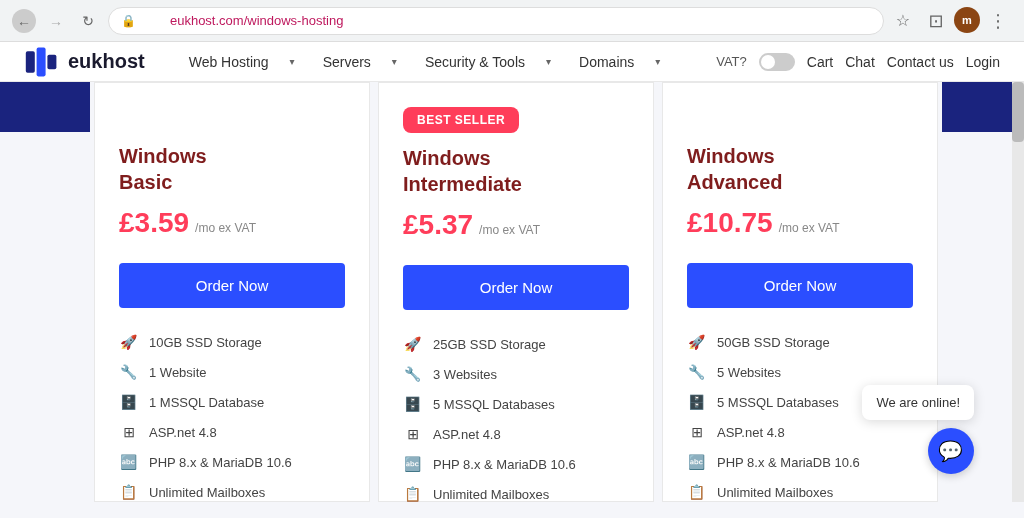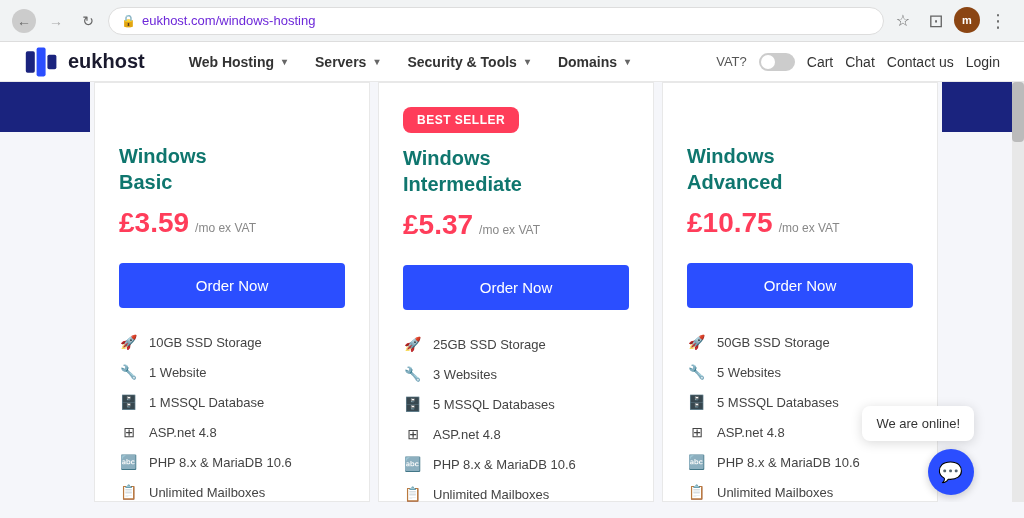--- a/index.html
+++ b/index.html
@@ -25,21 +25,21 @@
       border: 1px solid #ddd;
       border-radius: 14px;
       display: flex;
       align-items: center;
       padding: 0 12px;
       font-size: 13px;
       color: #444;
       gap: 6px;
     }
     .address-bar-icon { color: #555; font-size: 12px; }
-    .address-text { color: #6d28d9; }
+    .address-text { color: #be185d; margin-left: 28px; }
     .star-btn { background: none; border: none; cursor: pointer; color: #666; font-size: 16px; margin-left: 4px; }
     .menu-btns { display: flex; gap: 4px; margin-left: 4px; }
     .menu-btn { background: none; border: none; cursor: pointer; color: #666; font-size: 18px; width: 28px; height: 28px; display: flex; align-items: center; justify-content: center; border-radius: 50%; }
     .avatar-btn { width: 26px; height: 26px; border-radius: 50%; background: #8b4513; border: none; cursor: pointer; color: white; font-size: 11px; font-weight: bold; }
 
     
     .navbar {
       background: #fff;
       height: 40px;
       display: flex;
@@ -62,26 +62,26 @@
     .logo-text { font-size: 20px; font-weight: 700; color: #1a1a2e; }
     .nav-menu {
       display: flex;
       align-items: center;
       gap: 4px;
       flex: 1;
     }
     .nav-item {
       display: flex;
       align-items: center;
-      gap: 8px;
+      gap: 21px;
       padding: 8px 12px;
       cursor: pointer;
       font-size: 14px;
       color: #333;
-      font-weight: 700;
+      font-weight: 400;
       border-radius: 4px;
       justify-content: center;
     }
     .nav-chevron { font-size: 10px; color: #666; }
     .nav-right {
       display: flex;
       align-items: center;
       gap: 12px;
       font-size: 14px;
     }
@@ -200,21 +200,21 @@
       display: inline-block;
       margin-bottom: 12px;
       letter-spacing: 0.5px;
     }
 
     .card-spacer { height: 36px; }
 
     .plan-name {
       font-size: 20px;
       font-weight: 700;
-      color: #0f766e;
+      color: #7f1d1d;
       line-height: 1.3;
       margin-bottom: 12px;
     }
 
     .price-row {
       display: flex;
       align-items: baseline;
       gap: 6px;
       margin-bottom: 24px;
     }
@@ -260,21 +260,21 @@
       flex-shrink: 0;
       display: flex;
       align-items: center;
       justify-content: center;
       font-size: 14px;
     }
 
     
     .chat-widget {
       position: absolute;
-      bottom: 7px;
+      bottom: 28px;
       right: 50px;
       display: flex;
       flex-direction: column;
       align-items: flex-end;
       gap: 8px;
       z-index: 100;
     }
     .chat-online-bubble {
       background: #fff;
       border-radius: 8px;

